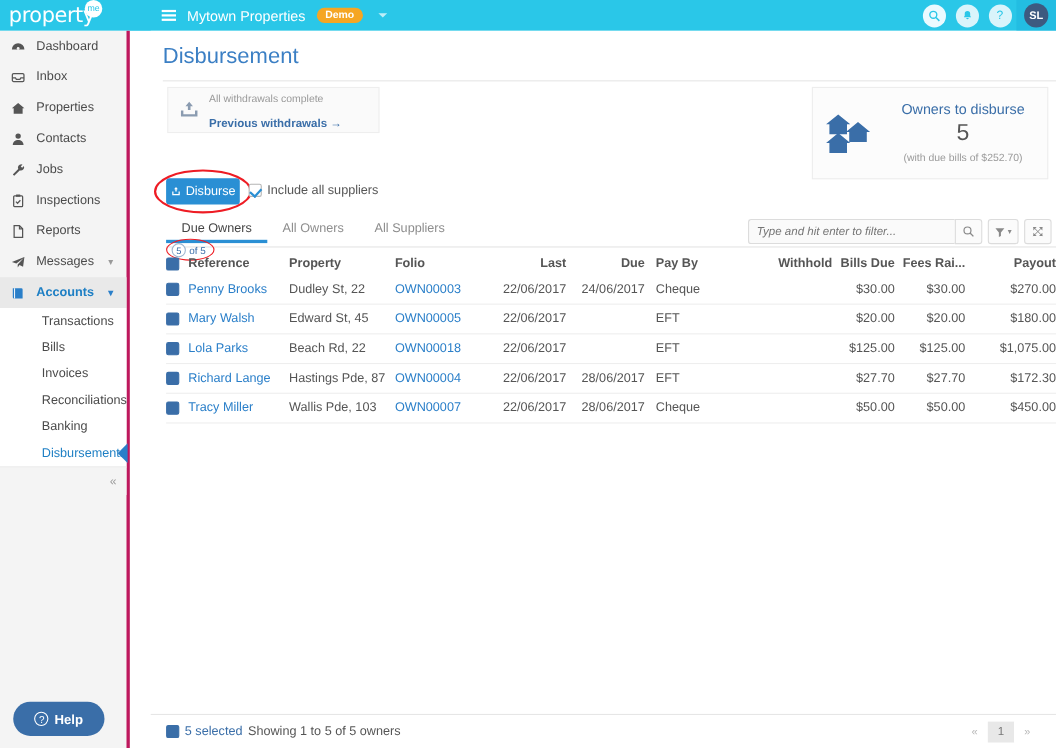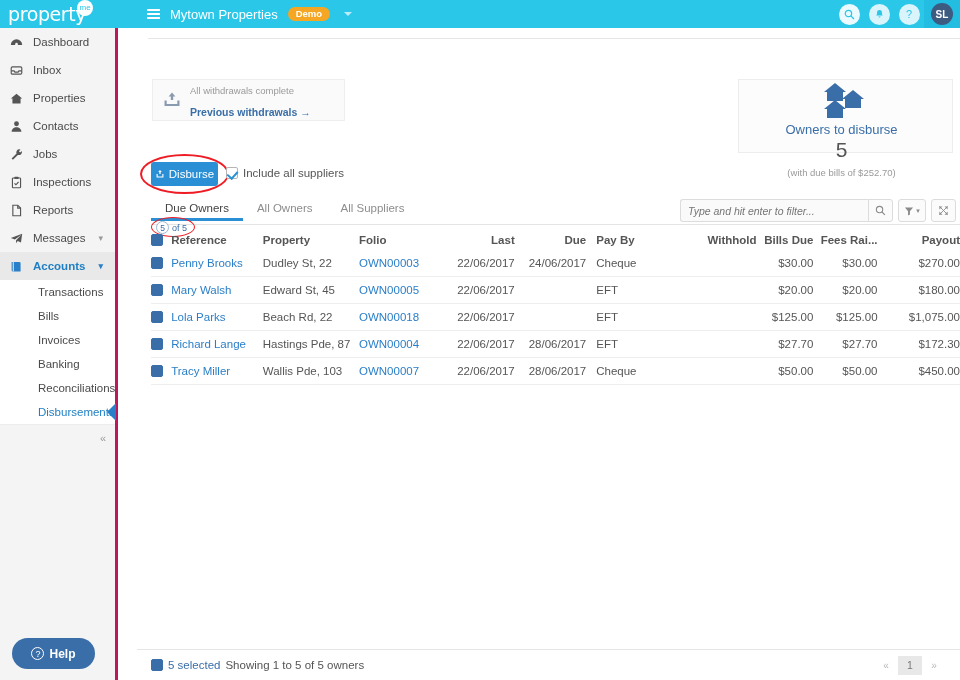--- a/index.html
+++ b/index.html
@@ -118,22 +118,22 @@
     position: absolute; left: 152px; top: 79px; width: 193px; height: 42px;
     background: #fafafa; border: 1px solid #eeeeee; display: flex; align-items: center;
     padding-left: 9px; gap: 8px;
   }
   .wd-text { line-height: 1.35; }
   .wd-line1 { font-size: 9.5px; color: #9a9a9a; }
   .wd-line2 { font-size: 10.5px; color: #3a6ea8; font-weight: bold; }
 
   
   .owners-card {
-    position: absolute; left: 738px; top: 79px; width: 215px; height: 74px;
-    background: #fcfcfc; border: 1px solid #ededed; display: flex; align-items: center; flex-direction: column;
+    position: absolute; left: 738px; top: 79px; width: 215px; height: 84px;
+    background: #fcfcfc; border: 1px solid #ededed; display: flex; align-items: center;
   }
   .oc-icon { width: 68px; display: flex; align-items: center; justify-content: center; }
   .oc-body { text-align: center; flex: 1; padding-right: 8px; }
   .oc-title { font-size: 13px; color: #3a6ea8; }
   .oc-count { font-size: 21px; color: #555555; line-height: 1.15; }
   .oc-sub { font-size: 9.5px; color: #9a9a9a; }
 
   
   .disburse-btn {
     position: absolute; left: 151px; top: 162px; width: 67px; height: 24px;
@@ -377,42 +377,43 @@
       <div class="sub-item">
         <span>Transactions</span>
       </div>
       <div class="sub-item">
         <span>Bills</span>
       </div>
       <div class="sub-item">
         <span>Invoices</span>
       </div>
       <div class="sub-item">
+        <span>Reconciliations</span>
+      </div>
+      <div class="sub-item">
         <span>Banking</span>
-      </div>
-      <div class="sub-item">
-        <span>Reconciliations</span>
       </div>
       <div class="sub-item current">
         <span>Disbursements</span>
         <span class="pointer"></span>
       </div>
     </div>
 
     <div class="collapse-row">
       <span>«</span>
     </div>
 
     <div class="help-btn">
       <span class="help-q">?</span>
       <span>Help</span>
     </div>
   </div>
 
   <div class="main">
+    <div class="page-title">Disbursement</div>
     <div class="title-rule"></div>
   </div>
 
   <div class="withdraw-panel">
     <span>
       <svg class="ic" width="20" height="18" viewBox="0 0 20 18">
           <path d="M10 1.5l3.4 4h-2.2v3.6H8.8V5.5H6.6z" fill="#8a9bb0"></path>
           <path d="M2.5 9.5v5.5h15V9.5h-2.2v3.4H4.7V9.5z" fill="#8a9bb0"></path>
         </svg>
     </span>

